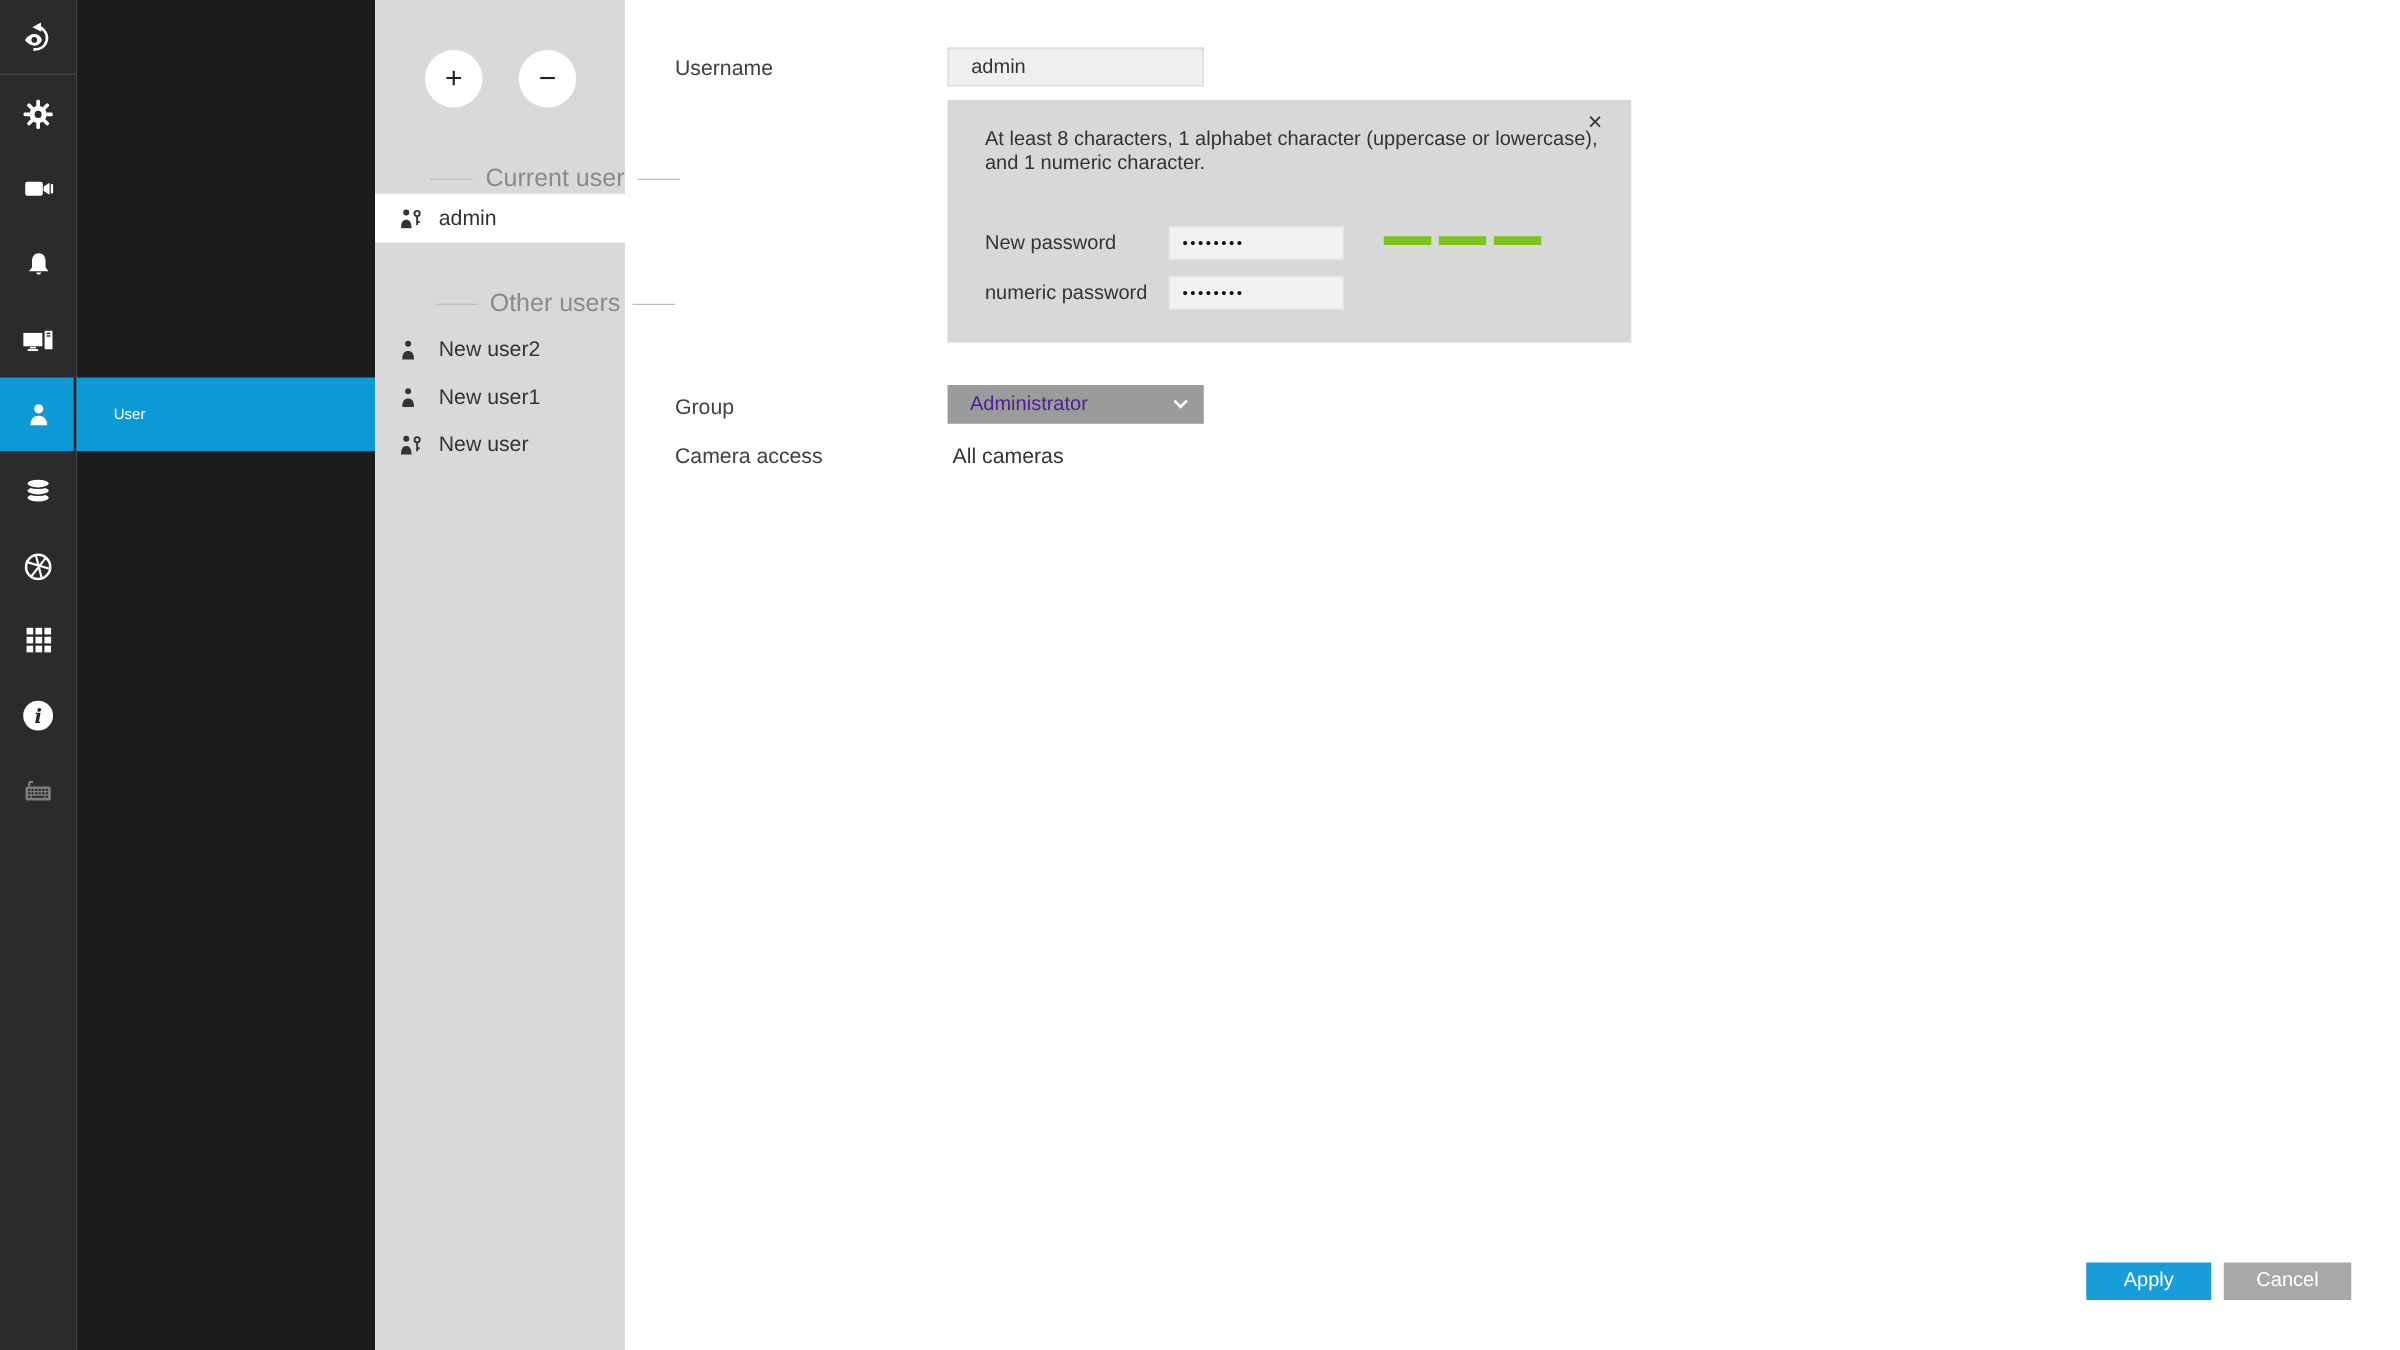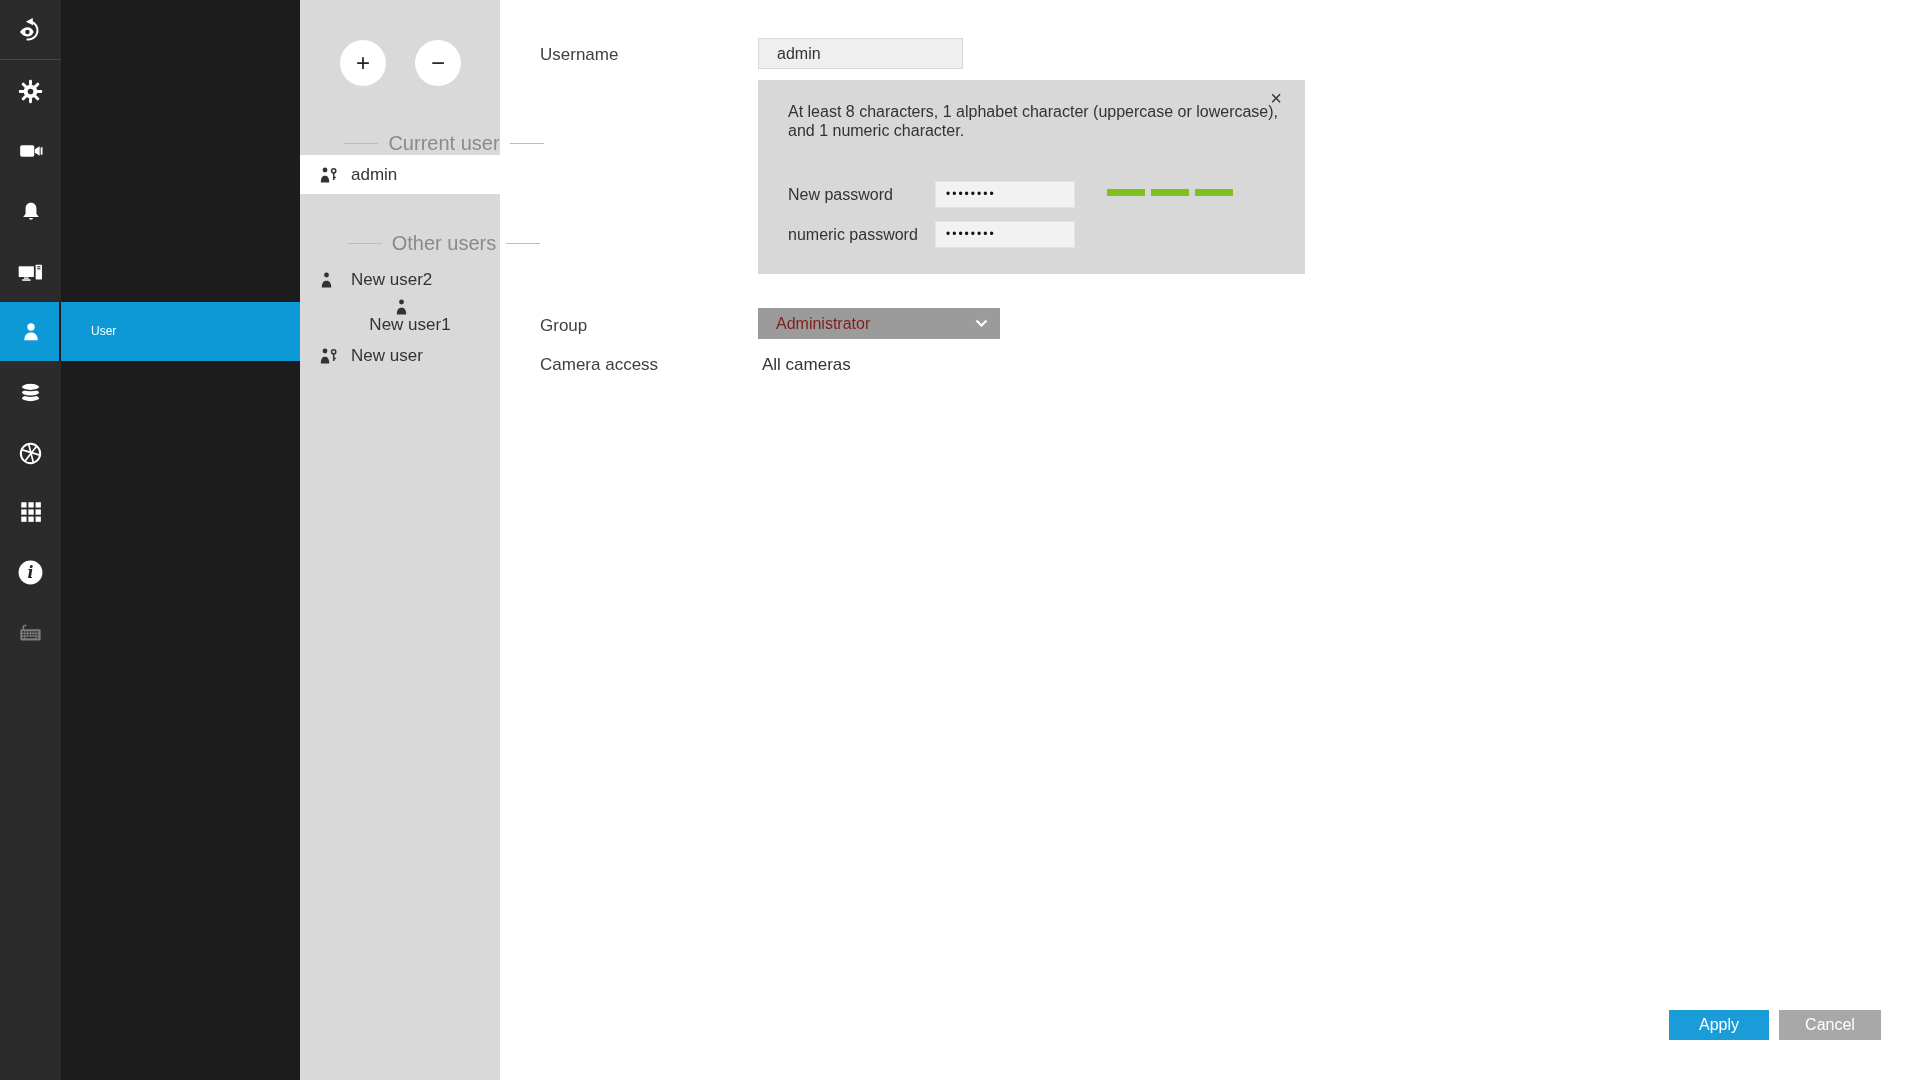--- a/index.html
+++ b/index.html
@@ -25,21 +25,21 @@
   .section-header{position:absolute;left:300px;width:200px;height:18px;display:flex;align-items:center;justify-content:center;
     gap:10px;color:#8a8a8a;font-size:20px;padding-left:44px;}
   .section-header::before,.section-header::after{content:"";width:34px;height:1px;background:#bcbcbc;}
   .section-header.current{top:134px;}
   .section-header.other{top:234px;}
   .user-row{position:absolute;left:300px;width:200px;display:flex;align-items:center;padding-left:20px;
     box-sizing:border-box;font-size:17px;color:#333;cursor:pointer;}
   .user-row .uicon{width:19px;display:flex;align-items:center;margin-right:12px;}
   .user-row.admin{top:155px;height:39px;background:#ffffff;}
   .user-row.u2{top:261px;height:38px;}
-  .user-row.u1{top:299px;height:38px;flex-direction:column;}
+  .user-row.u1{top:299px;height:38px;}
   .user-row.u0{top:337px;height:38px;}
   
   .form-label{position:absolute;font-size:17px;color:#404040;}
   .lbl-username{left:540px;top:45px;}
   .lbl-group{left:540px;top:316px;}
   .lbl-camera{left:540px;top:355px;}
   .val-camera{position:absolute;left:762px;top:355px;font-size:17px;color:#333;}
   .text-input{position:absolute;left:758px;top:38px;width:205px;height:31px;background:#efefef;
     border:1px solid #d8d8d8;box-sizing:border-box;font-size:16px;color:#333;padding:0 18px;font-family:"Liberation Sans",sans-serif;}
   
@@ -50,21 +50,21 @@
   .pw-label{position:absolute;left:30px;font-size:16px;color:#333;}
   .pw-label.new{top:106px;}
   .pw-label.confirm{top:146px;}
   .pw-field{position:absolute;left:177px;width:140px;height:27px;background:#f2f2f2;border:1px solid #e3e3e3;
     box-sizing:border-box;font-size:12px;letter-spacing:2px;color:#111;line-height:25px;padding:0 10px;overflow:hidden;}
   .pw-field.new{top:101px;}
   .pw-field.confirm{top:141px;}
   .strength{position:absolute;left:349px;top:109px;display:flex;gap:6px;}
   .strength .bar{width:38px;height:7px;background:#7fc11e;}
   
-  .dropdown{position:absolute;left:758px;top:308px;width:242px;height:31px;background:#9b9b9b;color:#7f1d1d;
+  .dropdown{position:absolute;left:758px;top:308px;width:205px;height:31px;background:#9b9b9b;color:#4c1d95;
     font-size:16px;display:flex;align-items:center;justify-content:space-between;padding:0 12px 0 18px;
     box-sizing:border-box;cursor:pointer;border:none;font-family:"Liberation Sans",sans-serif;}
   
   .btn{position:absolute;top:1010px;height:30px;border:none;color:#fff;font-size:16px;cursor:pointer;
     font-family:"Liberation Sans",sans-serif;text-align:center;}
   .btn.apply{left:1669px;width:100px;background:#1a9cd8;text-align:center;}
   .btn.cancel{left:1779px;width:102px;background:#a8a8a8;}
 </style>
 </head>
 <body>

